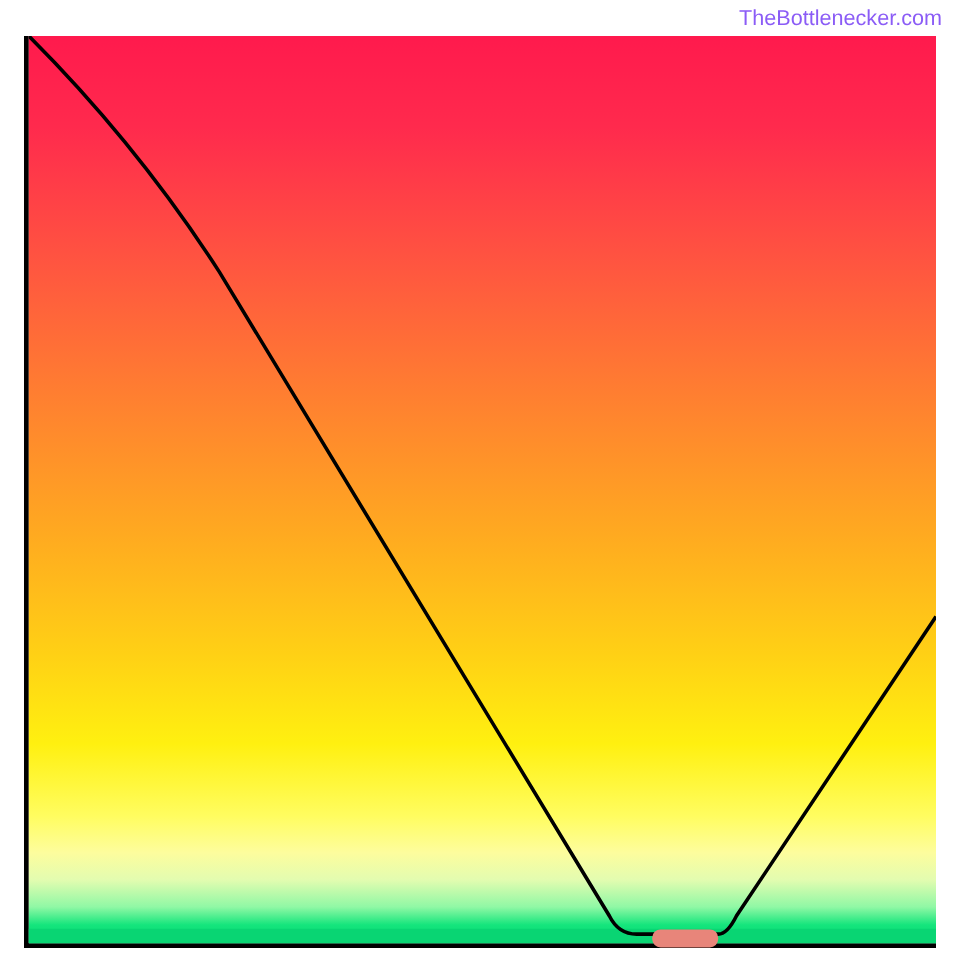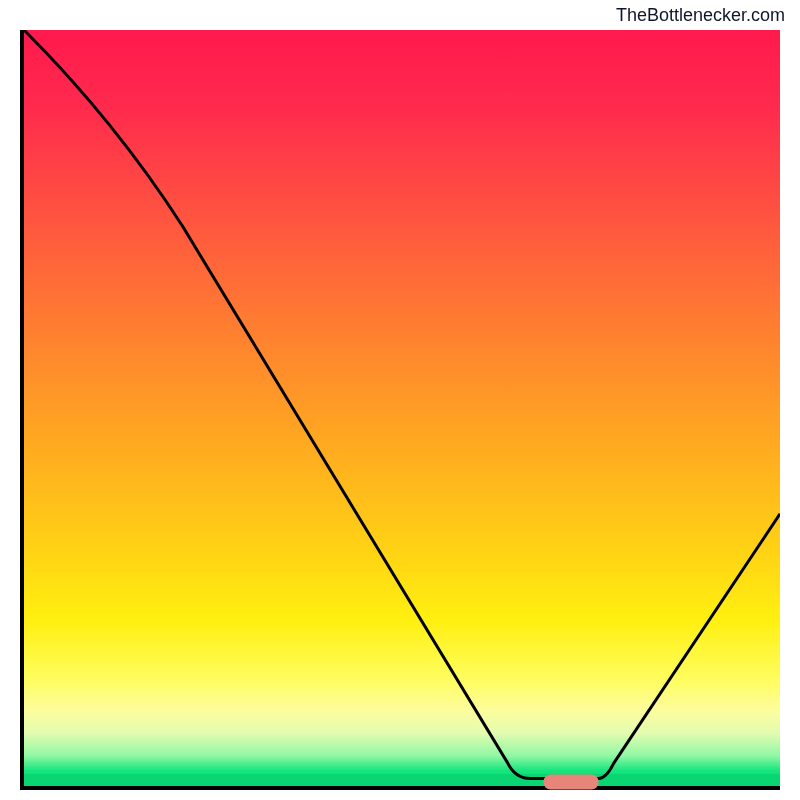--- a/index.html
+++ b/index.html
@@ -12,21 +12,21 @@
       height: 800px;
       background: #fff;
       font-family: Arial, sans-serif;
       position: relative;
     }
     .watermark {
       position: absolute;
       top: 5px;
       right: 15px;
       font-size: 18px;
-      color: #0f172a;
+      color: #8b5cf6;
       z-index: 10;
     }
     .chart-container {
       position: absolute;
       top: 30px;
       left: 20px;
       width: 760px;
       height: 760px;
       border: 4px solid #000;
       border-top: none;

